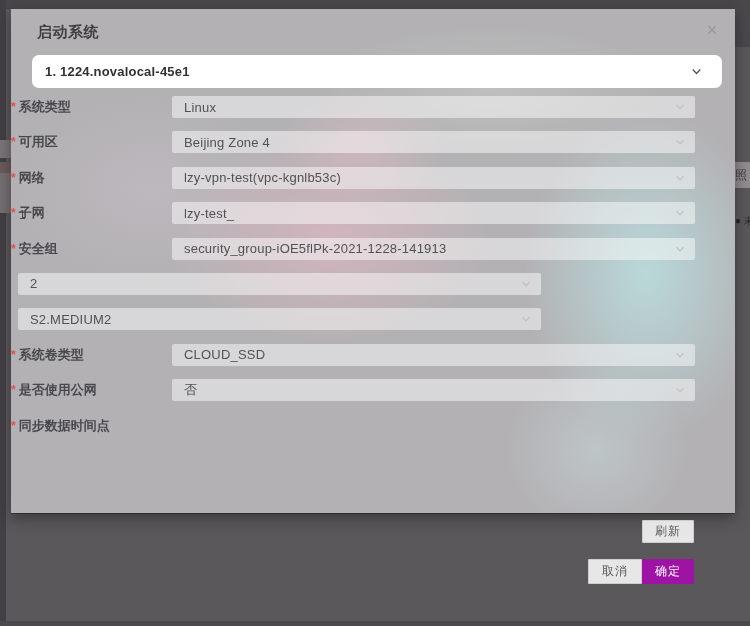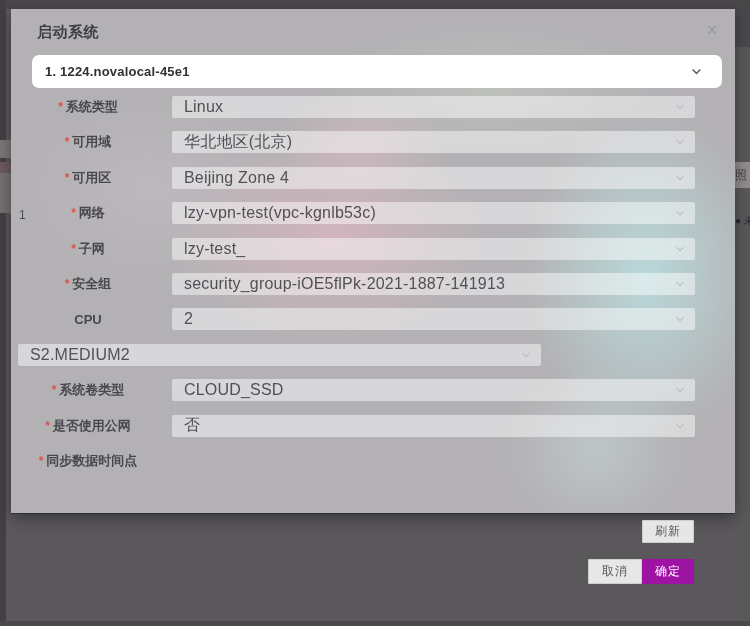--- a/index.html
+++ b/index.html
@@ -58,30 +58,30 @@
     display:flex; align-items:center; padding:0 12px 0 13px;text-align:center;
   }
   .instance-select .sel-value {
     font-size:13px; font-weight:700; color:#323236; letter-spacing:.2px;
   }
   .instance-select .chev { position:absolute; right:19px; color:#55555a; }
   
   #form-rows { position:absolute; left:0; top:87px; width:695px; }
   .form-row { display:flex; align-items:center; height:22px; margin-bottom:13.4px; }
   .form-label {
-    width:154px; text-align:center; font-size:13px; font-weight:700;
+    width:154px; text-align:left; font-size:13px; font-weight:700;
     color:#48484c; white-space:nowrap;
   }
   .req { color:var(--req-color); margin-right:3px; font-size:12px; font-weight:700; }
   .form-select {
     position:relative; margin-left:7px; width:523px; height:22px;
     background:rgba(255,255,255,.48); border-radius:2px; cursor:pointer;
     display:flex; align-items:center; padding-left:12px;
   }
-  .form-select .sel-value { font-size:16px; color:#515155; letter-spacing:.2px; }
+  .form-select .sel-value { font-size:13px; color:#515155; letter-spacing:.2px; }
   .form-select .chev { position:absolute; right:9px; color:#c3c3c7; }
   
   .btn {
     position:absolute; border-radius:1px; font-size:12px; cursor:pointer;
     font-family:inherit; letter-spacing:1px;
   }
   .btn-plain {
     background:rgba(251,250,251,.88); border:1px solid rgba(0,0,0,.10); color:#57575b;
   }
   .refresh-button { left:631px; top:511px; width:52px; height:23px; }
@@ -120,29 +120,20 @@
       <div class="form-row">
         <div class="form-label"><span class="req">*</span>系统类型</div>
         <div class="form-select">
           <span class="sel-value">Linux</span>
           <svg class="chev" width="12" height="12" viewBox="0 0 12 12">
             <path d="M2.5 4.2 L6 7.8 L9.5 4.2" fill="none" stroke="currentColor" stroke-width="1.3"></path>
           </svg>
         </div>
       </div>
       <div class="form-row">
-        <div class="form-label"><span class="req">*</span>可用域</div>
-        <div class="form-select">
-          <span class="sel-value">华北地区(北京)</span>
-          <svg class="chev" width="12" height="12" viewBox="0 0 12 12">
-            <path d="M2.5 4.2 L6 7.8 L9.5 4.2" fill="none" stroke="currentColor" stroke-width="1.3"></path>
-          </svg>
-        </div>
-      </div>
-      <div class="form-row">
         <div class="form-label"><span class="req">*</span>可用区</div>
         <div class="form-select">
           <span class="sel-value">Beijing Zone 4</span>
           <svg class="chev" width="12" height="12" viewBox="0 0 12 12">
             <path d="M2.5 4.2 L6 7.8 L9.5 4.2" fill="none" stroke="currentColor" stroke-width="1.3"></path>
           </svg>
         </div>
       </div>
       <div class="form-row">
         <div class="form-label"><span class="req">*</span>网络</div>
@@ -158,28 +149,27 @@
         <div class="form-select">
           <span class="sel-value">lzy-test_</span>
           <svg class="chev" width="12" height="12" viewBox="0 0 12 12">
             <path d="M2.5 4.2 L6 7.8 L9.5 4.2" fill="none" stroke="currentColor" stroke-width="1.3"></path>
           </svg>
         </div>
       </div>
       <div class="form-row">
         <div class="form-label"><span class="req">*</span>安全组</div>
         <div class="form-select">
-          <span class="sel-value">security_group-iOE5flPk-2021-1887-141913</span>
-          <svg class="chev" width="12" height="12" viewBox="0 0 12 12">
-            <path d="M2.5 4.2 L6 7.8 L9.5 4.2" fill="none" stroke="currentColor" stroke-width="1.3"></path>
-          </svg>
-        </div>
-      </div>
-      <div class="form-row">
-        <div class="form-label">CPU</div>
+          <span class="sel-value">security_group-iOE5flPk-2021-1228-141913</span>
+          <svg class="chev" width="12" height="12" viewBox="0 0 12 12">
+            <path d="M2.5 4.2 L6 7.8 L9.5 4.2" fill="none" stroke="currentColor" stroke-width="1.3"></path>
+          </svg>
+        </div>
+      </div>
+      <div class="form-row">
         <div class="form-select">
           <span class="sel-value">2</span>
           <svg class="chev" width="12" height="12" viewBox="0 0 12 12">
             <path d="M2.5 4.2 L6 7.8 L9.5 4.2" fill="none" stroke="currentColor" stroke-width="1.3"></path>
           </svg>
         </div>
       </div>
       <div class="form-row">
         <div class="form-select">
           <span class="sel-value">S2.MEDIUM2</span>

